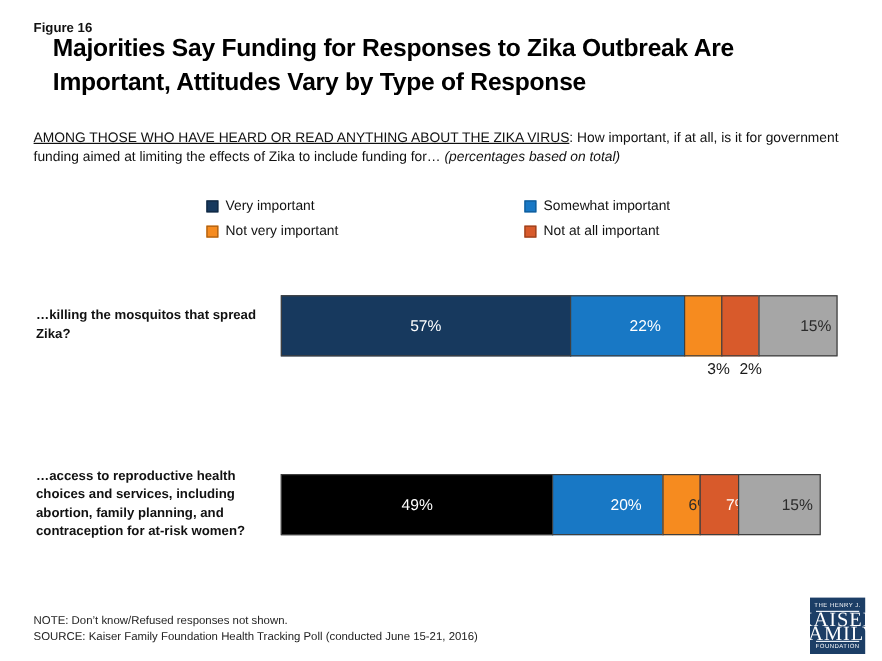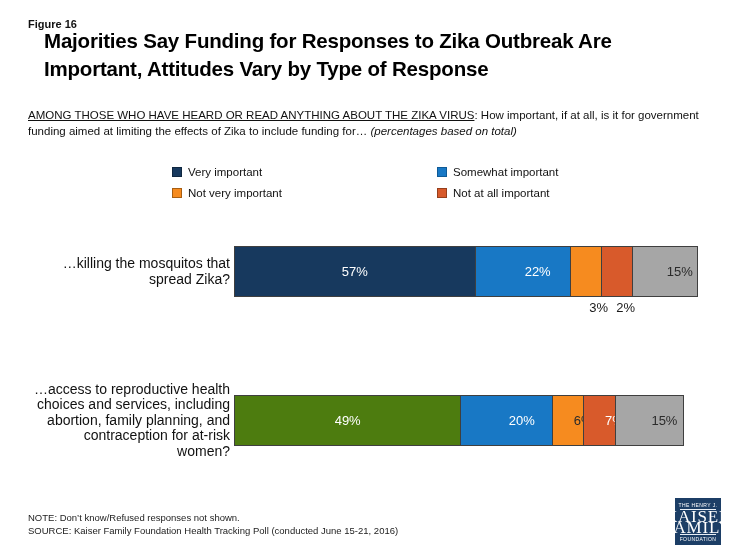--- a/index.html
+++ b/index.html
@@ -11,21 +11,21 @@
   .title{position:absolute;left:44px;top:27px;width:700px;font-size:20.5px;font-weight:bold;
     color:#000;line-height:28px;letter-spacing:-0.2px;}
   .subtitle{position:absolute;left:28px;top:107px;width:697px;font-size:11.5px;line-height:16px;color:#111;}
   .subtitle .u{text-decoration:underline;}
   .subtitle .it{font-style:italic;}
   .legend{position:absolute;left:172px;top:166px;display:grid;grid-template-columns:265px auto;
     grid-row-gap:9px;font-size:11.5px;color:#111;}
   .legend-item{display:flex;align-items:center;white-space:nowrap;}
   .legend-item .swatch{width:10px;height:10px;margin-right:6px;flex:0 0 auto;border:1px solid #444;box-sizing:border-box;}
   .chart-row{position:absolute;left:30px;display:flex;align-items:center;height:51px;}
-  .cat-label{width:200px;margin-right:4px;font-size:14px;line-height:15.5px;text-align:right;color:#111;}
+  .cat-label{width:200px;margin-right:4px;font-size:11px;line-height:15.5px;text-align:left;color:#111;font-weight:bold;}
   .bar{position:relative;display:flex;width:464px;height:51px;}
   .seg{display:flex;align-items:center;justify-content:center;box-sizing:border-box;
     border:1px solid #3f3f3f;height:100%;}
   .seg + .seg{margin-left:-1px;padding-left:30px;}
   .seg span{font-size:13px;white-space:nowrap;text-align:right;}
   .below-labels{position:absolute;top:100%;margin-top:3px;transform:translateX(-50%);
     display:flex;gap:8px;font-size:13px;color:#1a1a1a;white-space:nowrap;}
   .footer{position:absolute;left:28px;top:511px;font-size:9.5px;line-height:13px;color:#222;}
   .kff-logo{position:absolute;left:675px;top:498px;width:46px;height:47px;background:#1C3E66;
     color:#fff;display:flex;flex-direction:column;align-items:center;justify-content:center;
@@ -84,21 +84,21 @@
         <div class="below-labels" style="left: 81.5%;">
           <span style="color: rgb(26, 26, 26);">3%</span>
           <span style="color: rgb(26, 26, 26);">2%</span>
         </div>
       </div>
   </div>
 
   <div class="chart-row" style="top:395px;">
     <div class="cat-label">…access to reproductive health choices and services, including abortion, family planning, and contraception for at-risk women?</div>
     <div class="bar">
-        <div class="seg" style="width: 49%; background: #4d7c0f;">
+        <div class="seg" style="width: 49%; background: #000000;">
           <span style="color: rgb(255, 255, 255);">49%</span>
         </div>
         <div class="seg" style="width: 20%; background: rgb(24, 120, 197);">
           <span style="color: rgb(255, 255, 255);">20%</span>
         </div>
         <div class="seg" style="width: 6%; background: rgb(246, 139, 31);">
           <span style="color: rgb(43, 43, 43);">6%</span>
         </div>
         <div class="seg" style="width: 7%; background: rgb(216, 90, 43);">
           <span style="color: rgb(255, 255, 255);">7%</span>

